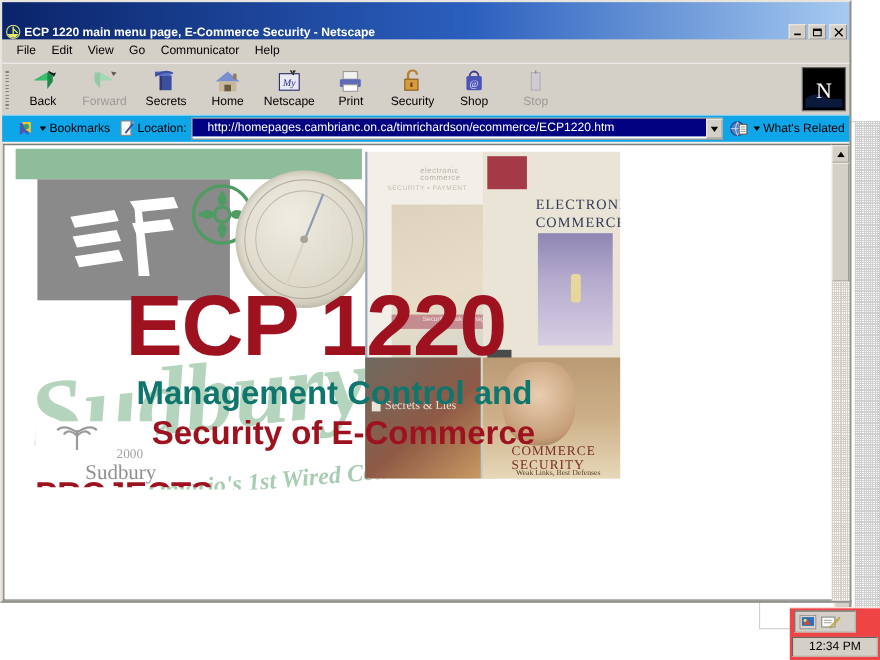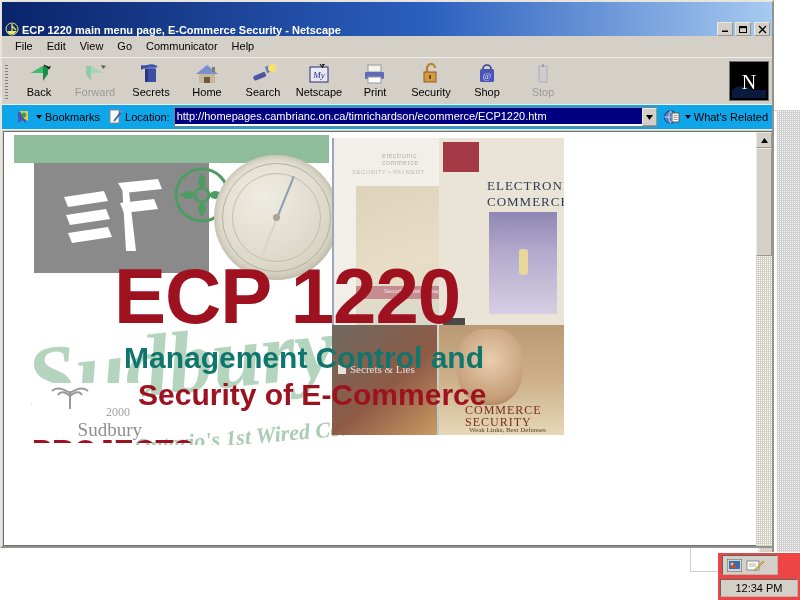--- a/index.html
+++ b/index.html
@@ -118,21 +118,21 @@
   #bookmarks-btn .lb,#related-btn .lb{font-size:11px;color:#000;white-space:nowrap;}
   .tri{width:0;height:0;border-left:3px solid transparent;border-right:3px solid transparent;
        border-top:4px solid #000;margin-left:1px;}
   #loclabel{font-size:11px;color:#000;padding:0 4px 0 2px;white-space:nowrap;}
   #urlwrap{
     flex:1;height:18px;display:flex;align-items:stretch;margin-right:2px;
     border:1px solid #808080;border-right:none;background:#fff;
   }
   #urlinput{
     flex:1;background:#000080;color:#ffffff;font-size:11px;
-    border:none;outline:none;padding:0 2px;font-family:"Liberation Sans", sans-serif;
+    border:none;outline:none;padding:0 14px;font-family:"Liberation Sans", sans-serif;
     line-height:16px;height:16px;
   }
   #urldrop{
     width:15px;flex:none;background:#d4d0c8;border:1px outset #eeeae3;
     display:flex;align-items:center;justify-content:center;box-sizing:border-box;
   }
 
   
   #content-shell{flex:1;display:flex;background:#d4d0c8;min-height:0;position:relative;
     border-top:1px solid #efefef;}
@@ -391,31 +391,20 @@
           <svg width="26" height="22" viewBox="0 0 26 22">
             <polygon points="13,2 24,11 2,11" fill="#7a8fd0"></polygon>
             <rect x="5" y="11" width="16" height="9" fill="#c9b79a"></rect>
             <rect x="10" y="14" width="6" height="6" fill="#6a5a44"></rect>
             <rect x="18" y="4" width="3" height="5" fill="#8a7a60"></rect>
           </svg>
         </span>
         <span class="lb">Home</span>
       </div>
 
-      <div class="tbtn">
-        <span class="ic">
-          <svg width="28" height="22" viewBox="0 0 28 22">
-            <rect x="4" y="11" width="13" height="5" rx="2" fill="#4a56a8" transform="rotate(-22 10 13)"></rect>
-            <polygon points="16,4 23,1 24,8 18,10" fill="#6b78c6"></polygon>
-            <circle cx="23" cy="5" r="4" fill="#f5e36a"></circle>
-            <path d="M23 0 L23 -2 M27 3 L29 2 M27 8 L29 9" stroke="#f5e36a" stroke-width="1.2"></path>
-          </svg>
-        </span>
-        <span class="lb">Search</span>
-      </div>
 
       <div class="tbtn">
         <span class="ic">
           <svg width="26" height="22" viewBox="0 0 26 22">
             <rect x="4" y="4" width="18" height="15" fill="#e9e9f4" stroke="#2a2a6a"></rect>
             <text x="13" y="15" font-size="9" font-family="Liberation Serif, serif" font-style="italic" text-anchor="middle" fill="#2a2a8a">My</text>
             <path d="M14 1 L17 5" stroke="#1a1a1a" stroke-width="1.2"></path>
             <polygon points="16,1 19,1 17,4" fill="#1a1a1a"></polygon>
           </svg>
         </span>

